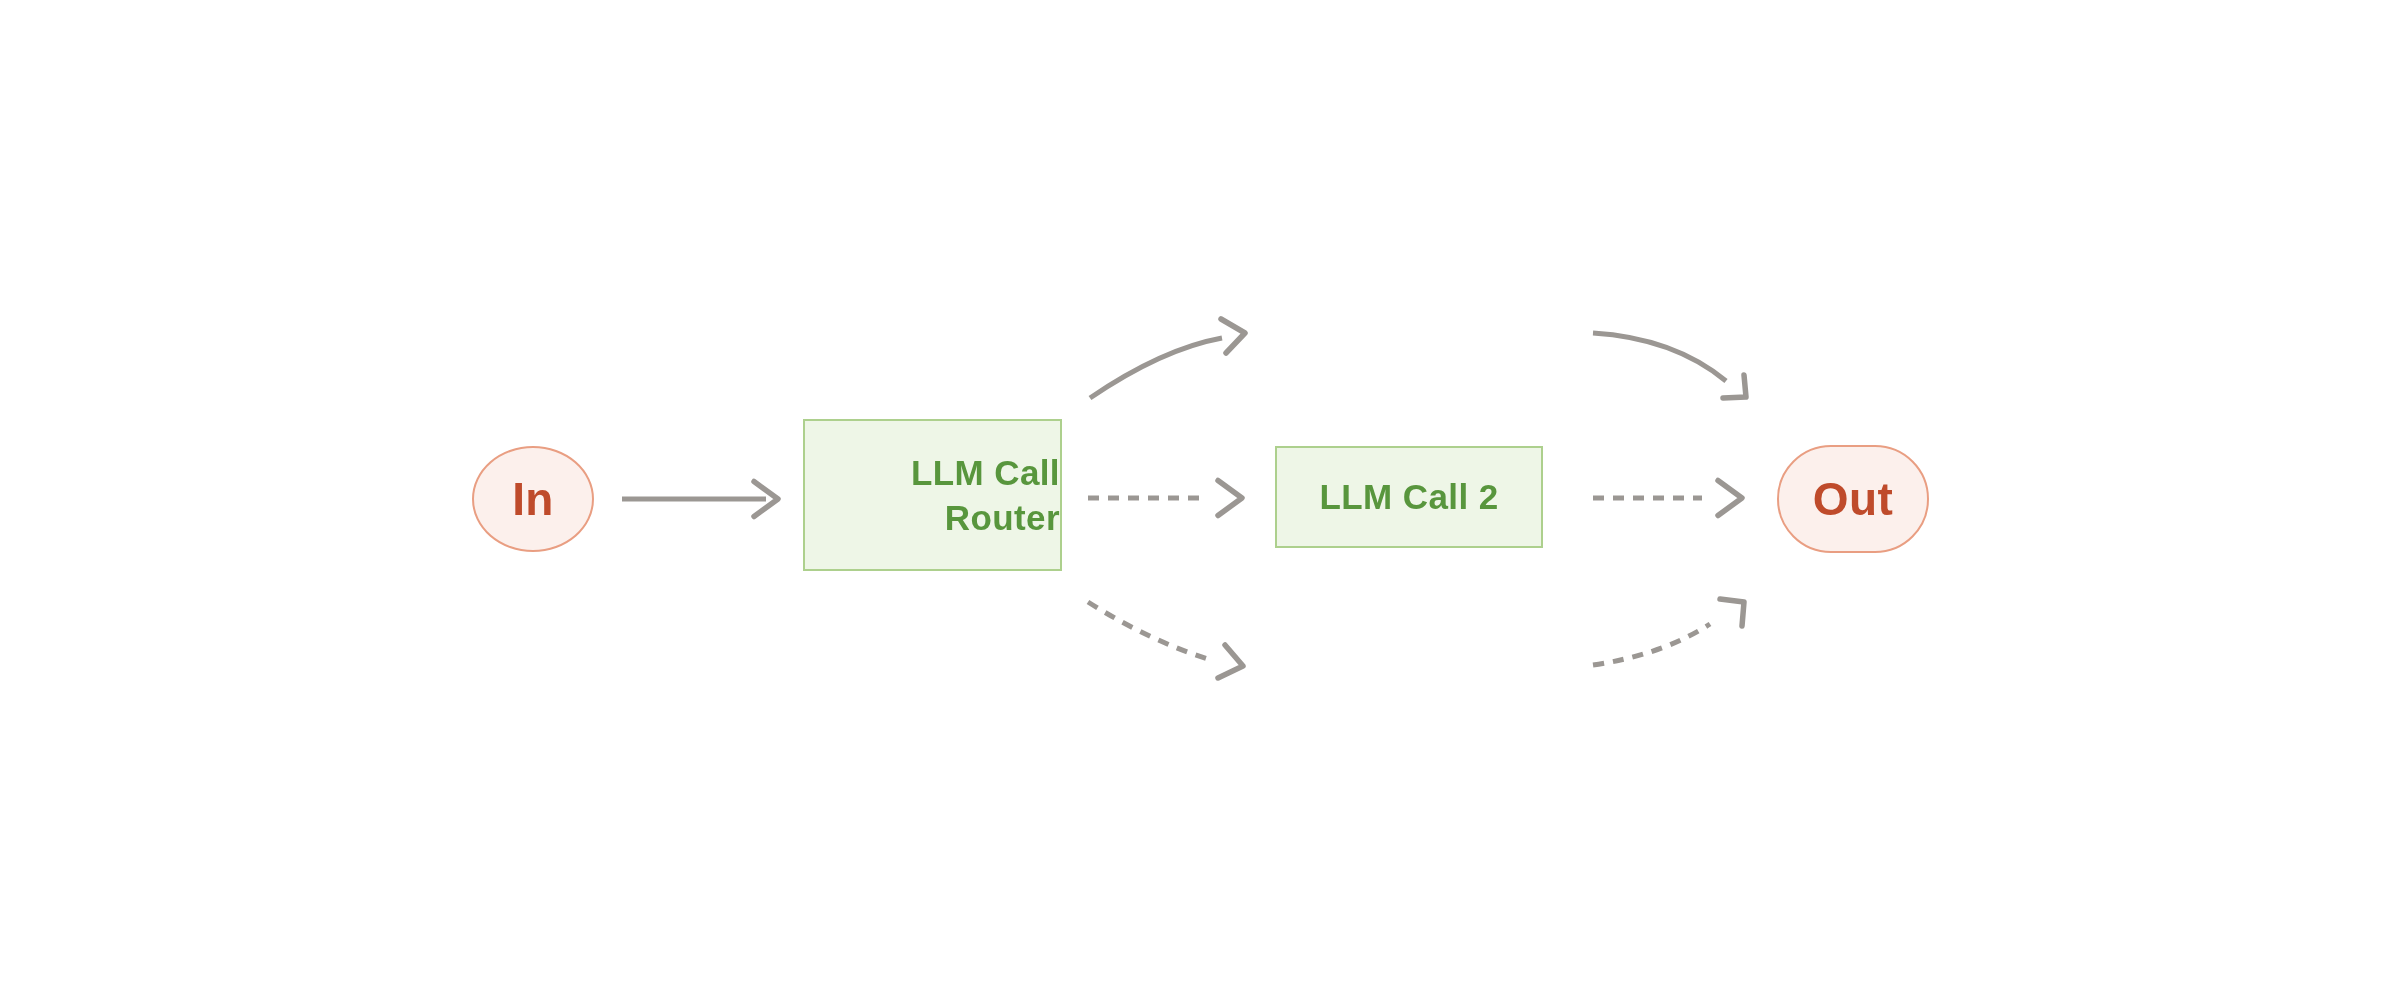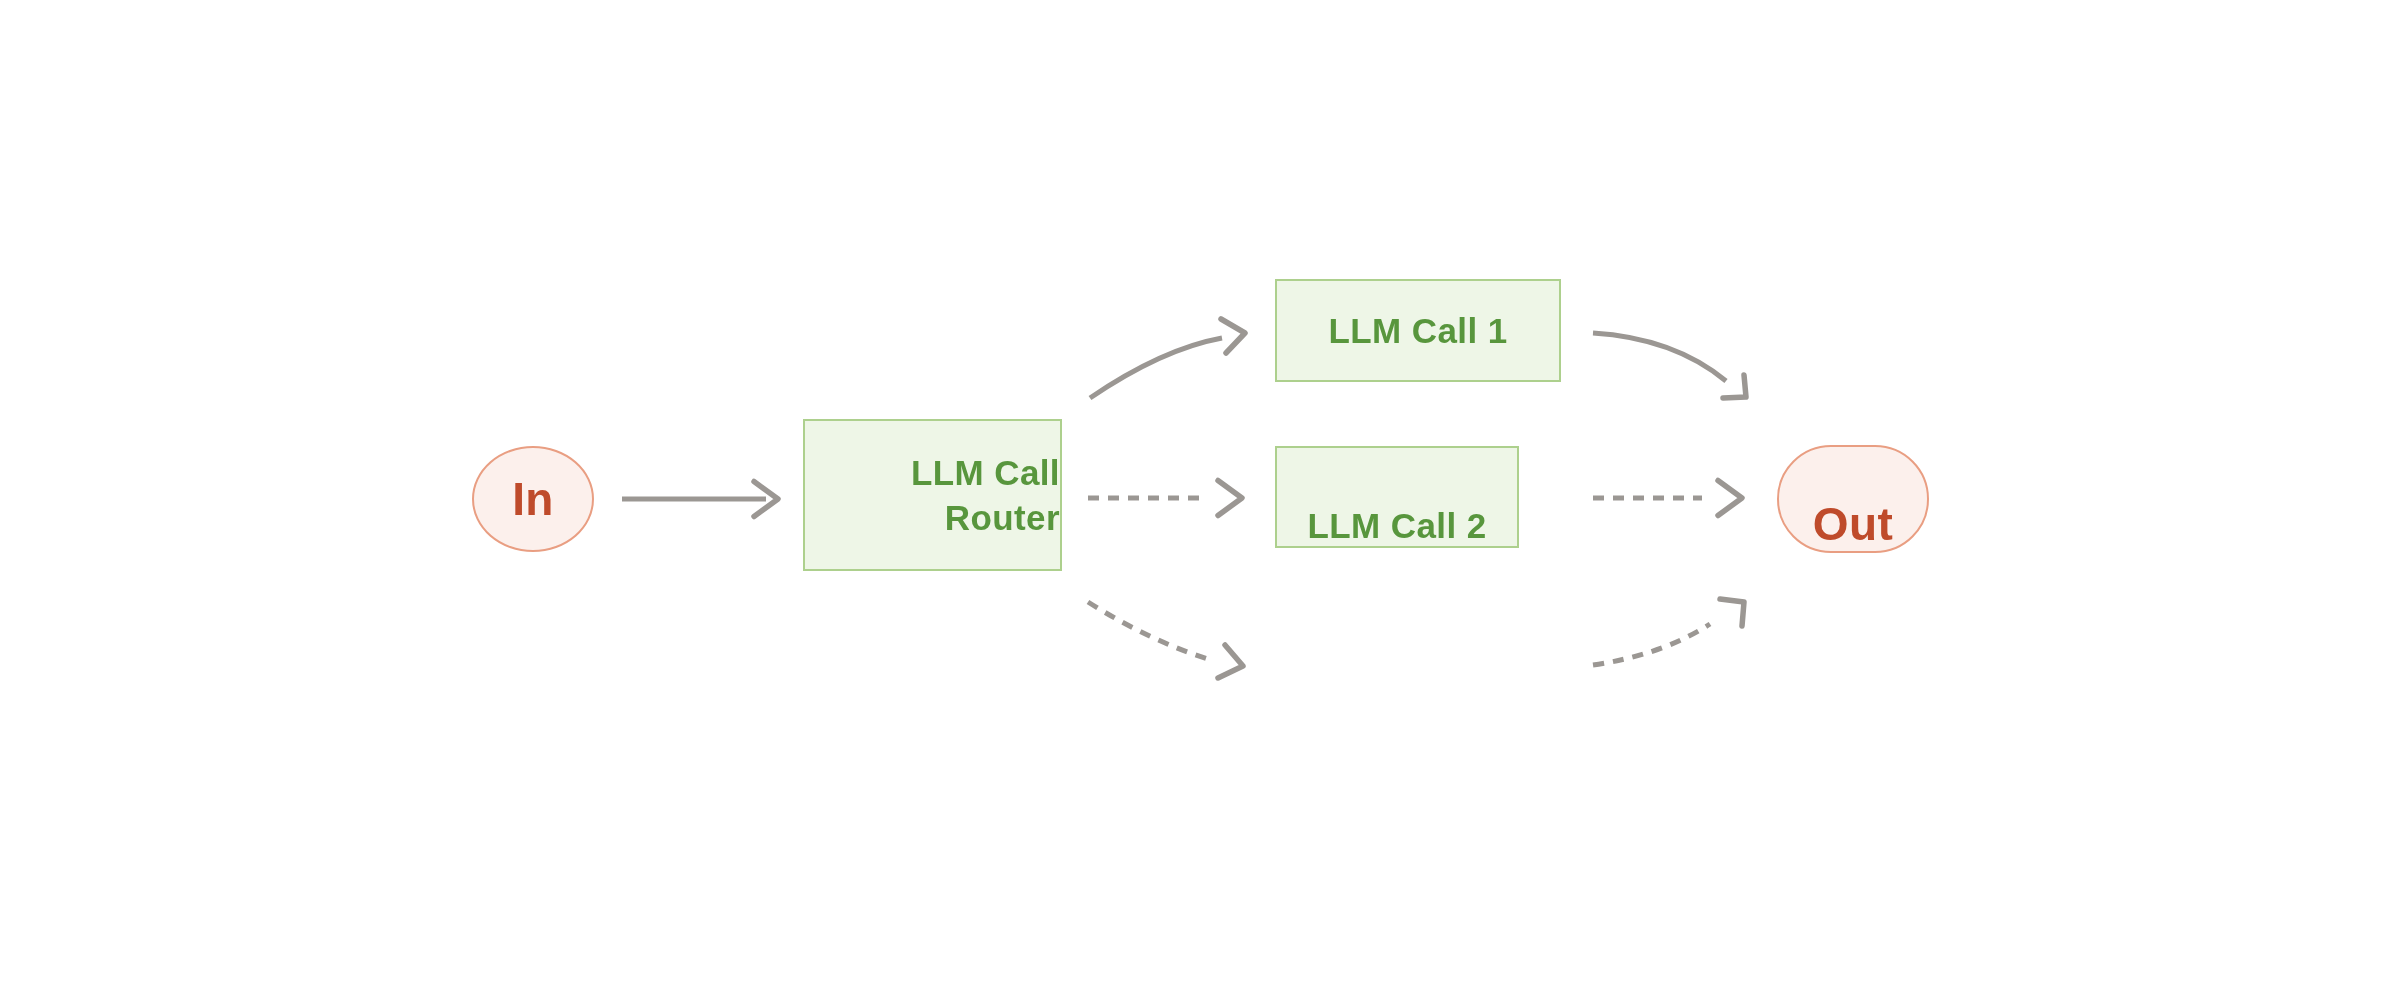--- a/index.html
+++ b/index.html
@@ -58,21 +58,21 @@
     color: var(--green-text);
     font-size: 35px;
   }
   .node.pink {
     background: var(--pink-fill);
     border: 2px solid var(--pink-border);
     color: var(--red-text);
     font-size: 46px;
   }
   .node.ellipse { border-radius: 50%; }
-  .node.pill { border-radius: 54px; justify-content: flex-end; }
+  .node.pill { border-radius: 54px; }
   .node .line { display: block; line-height: 45px; }
 </style>
 </head>
 <body>
 
 <div class="canvas">
 
   <svg class="edges-layer" viewBox="0 0 2401 1000" xmlns="http://www.w3.org/2000/svg">
 
     <path class="edge solid" d="M622,499 L766,499"></path>
@@ -99,25 +99,22 @@
 
   <div class="node pink ellipse" style="left:472px; top:446px; width:122px; height:106px;">
     <span>In</span>
   </div>
 
   <div class="node green" style="left:803px; top:419px; width:259px; height:152px;align-items:flex-end;">
     <span class="line">LLM Call</span>
     <span class="line">Router</span>
   </div>
 
-  <div class="node green" style="left:1275px; top:279px; width:286px; height:103px;">
-    <span>LLM Call 1</span>
-  </div>
 
-  <div class="node green" style="left:1275px; top:446px; width:244px; height:102px;justify-content:flex-end;">
+  <div class="node green" style="left:1275px; top:446px; width:268px; height:102px;">
     <span>LLM Call 2</span>
   </div>
 
 
   <div class="node pink pill" style="left:1777px; top:445px; width:152px; height:108px;">
     <span>Out</span>
   </div>
 
 </div>
 

